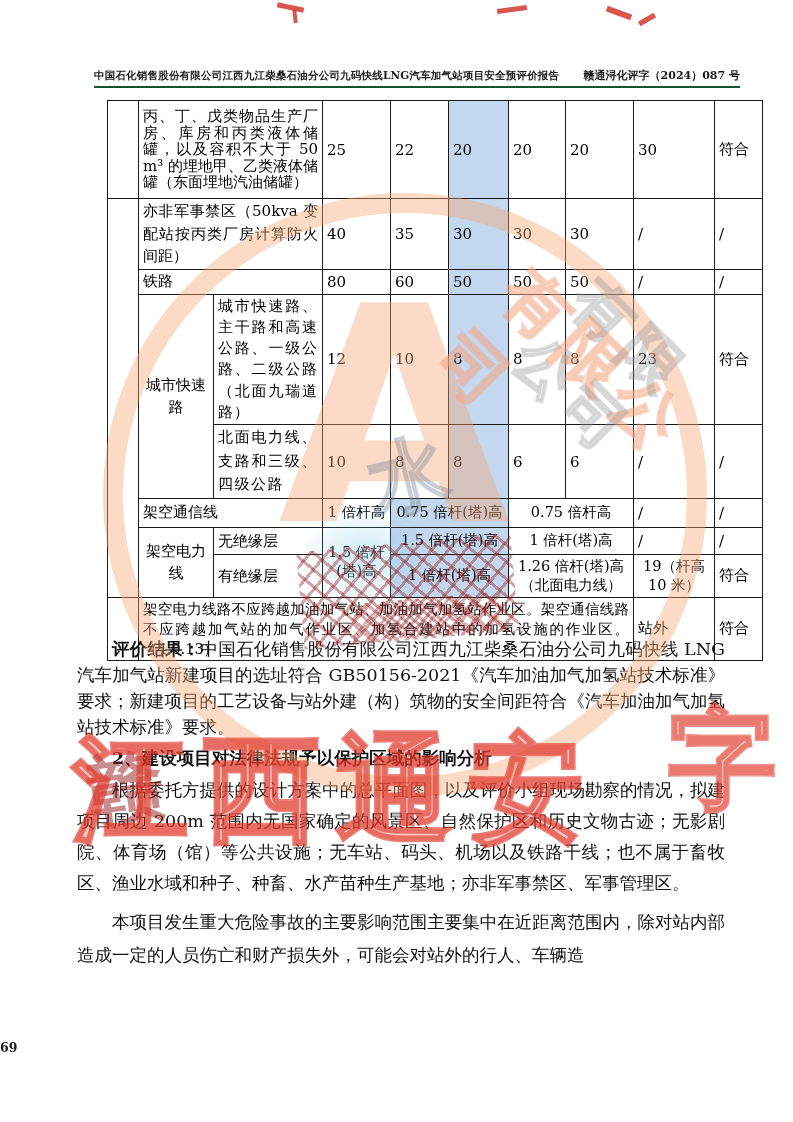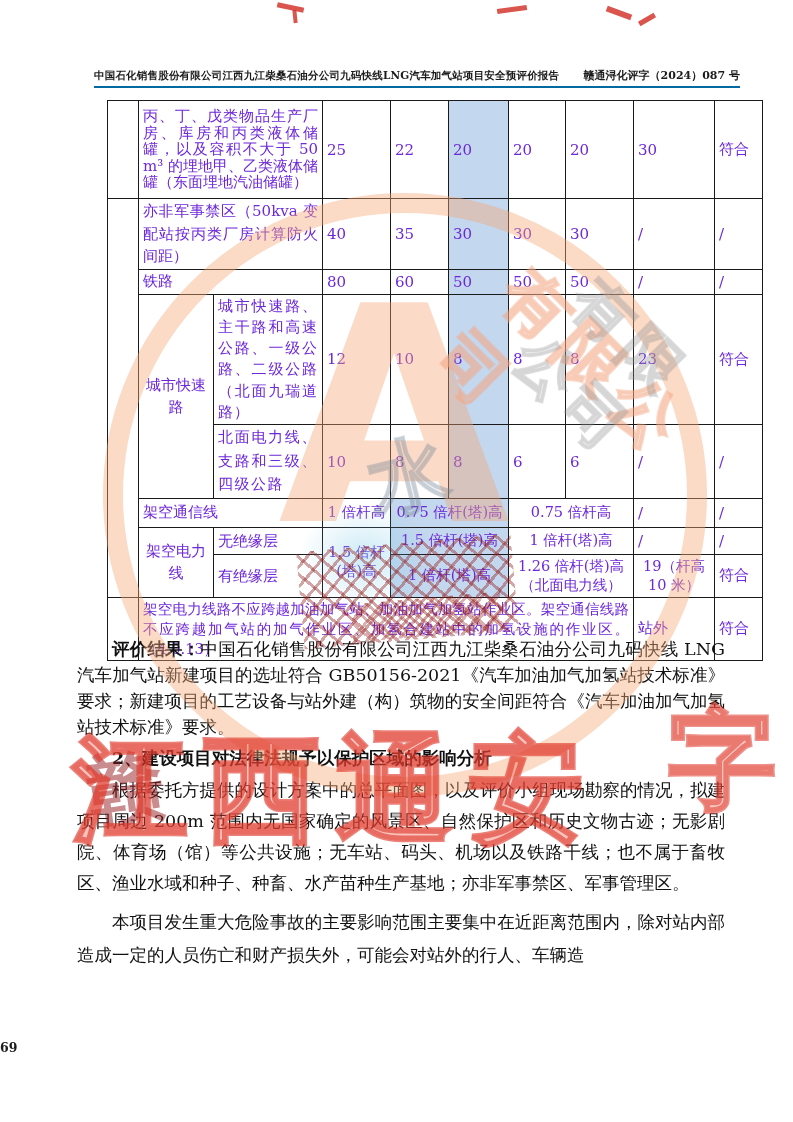--- a/index.html
+++ b/index.html
@@ -1,26 +1,26 @@
 <!DOCTYPE html>
 <html><head>
 <meta charset="utf-8">
 <style>
   html,body{margin:0;padding:0;background:#888;}
   .page{position:relative;width:793px;height:1122px;background:#ffffff;margin:0 auto;
         overflow:hidden;font-family:"DejaVu Serif","Liberation Serif",serif;color:#1b1b1b;}
   
   .hdr{position:absolute;left:94px;top:58px;width:646px;height:30px;
        display:flex;justify-content:space-between;align-items:flex-end;
-       border-bottom:2px solid #0369a1;padding-bottom:3px;box-sizing:border-box;}
+       border-bottom:2px solid #14532d;padding-bottom:3px;box-sizing:border-box;}
   .hdr .l{font-size:10.5px;font-weight:bold;letter-spacing:.2px;white-space:nowrap;}
   .hdr .r{font-size:11px;font-weight:bold;white-space:nowrap;}
   
   table.spec{position:absolute;left:107px;top:100px;width:655px;border-collapse:collapse;
-             table-layout:fixed;font-size:15px;color:#6d28d9;}
+             table-layout:fixed;font-size:15px;color:#000000;}
   table.spec td{border:1px solid #1a1a1a;vertical-align:middle;padding:1px 4px;
                 overflow:hidden;box-sizing:border-box;}
   td.num{padding:0;font-size:15px;}
   td.hl{background:#c3d7ee;}
   td.itm{text-align:justify;line-height:17px;}
   td.grp{text-align:center;line-height:22px;padding:1px 2px;}
   td.sub{text-align:justify;line-height:22px;}
   td.note{text-align:justify;line-height:20px;font-size:14.5px;padding:1px 5px;}
   tr.r1 td.itm{line-height:16.4px;}
   tr.r2 td.itm{line-height:22.5px;}

